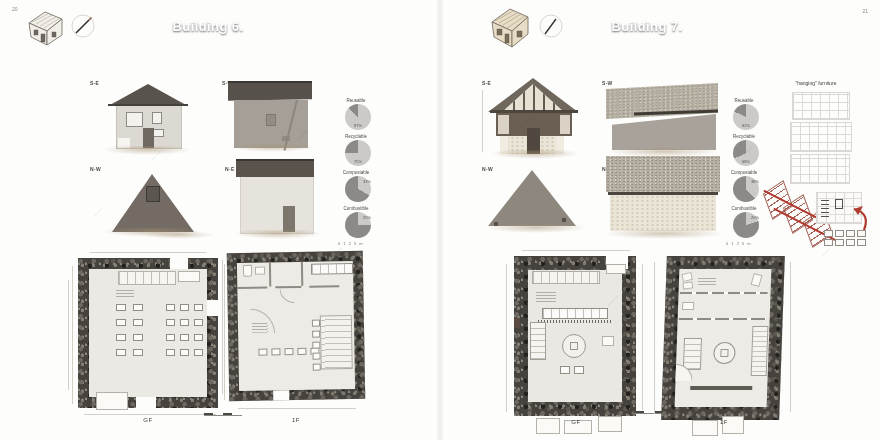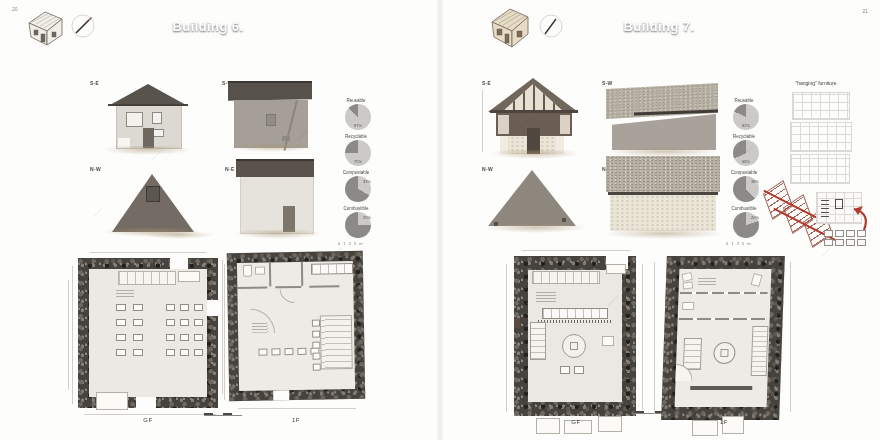--- a/index.html
+++ b/index.html
@@ -248,21 +248,21 @@
           <rect x="21" y="30" width="4" height="9"></rect>
           <rect x="33" y="27" width="5" height="6"></rect>
       </g>
     </svg>
 
     <svg class="abs" style="left:98px;top:13px" width="26" height="26" viewBox="0 0 26 26">
       <circle cx="13" cy="13" r="11" fill="none" stroke="#d9d6cf" stroke-width="1"></circle>
       <line x1="7" y1="21" x2="18" y2="6" stroke="#35332f" stroke-width="1.4"></line>
     </svg>
 
-    <div class="abs header" style="left:156px;top:5px;width:126px;height:42px">
+    <div class="abs header" style="left:144px;top:5px;width:126px;height:42px">
       <span>Building 7.</span>
     </div>
 
     <div class="abs elabel" style="left:42px;top:80px">S-E</div>
     <div class="abs" style="left:48px;top:76px;width:100px;height:86px">
       <div class="abs tri" style="left:0px;top:2px;border-left:45px solid transparent;border-right:45px solid transparent;border-bottom:34px solid #6f665c"></div>
       <div class="abs" style="left:15px;top:8px;width:60px;height:27px;background:#e7e1d4;background-image:repeating-linear-gradient(90deg,#645a4e 0 1.6px,transparent 1.6px 10px);clip-path:polygon(50% 0,100% 100%,0 100%)"></div>
       <div class="abs" style="left:2px;top:34px;width:88px;height:3px;background:#4e463e"></div>
       <div class="abs" style="left:8px;top:37px;width:76px;height:23px;background:#6b5e53"></div>
       <div class="abs" style="left:10px;top:39px;width:11px;height:19px;background:#d9d2c5"></div>

